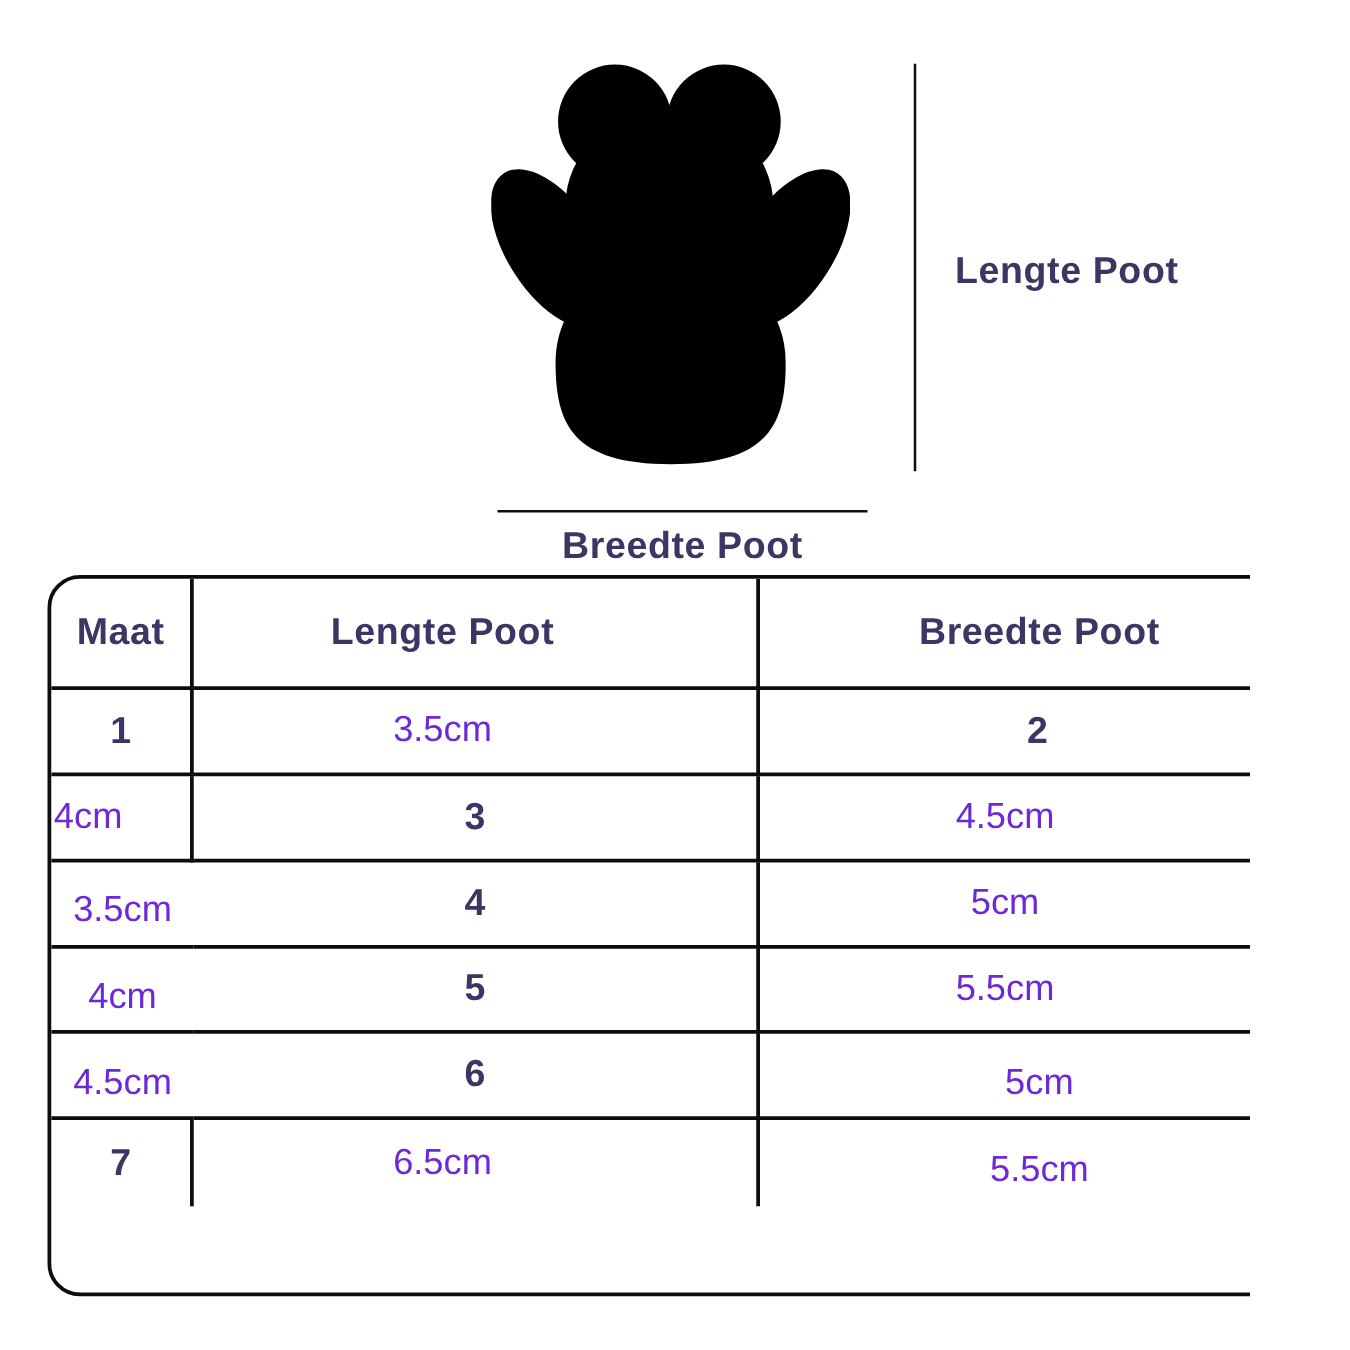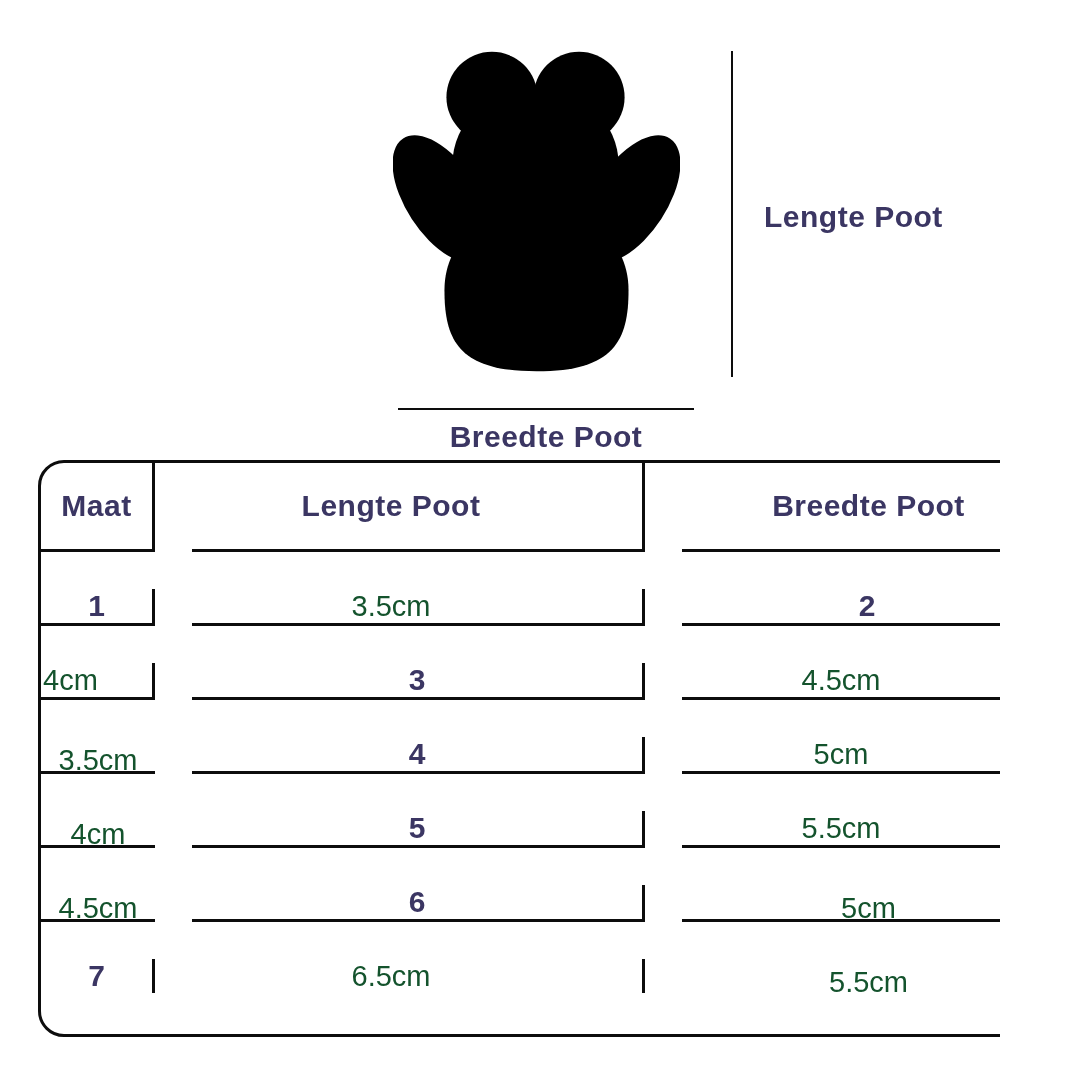--- a/index.html
+++ b/index.html
@@ -67,21 +67,20 @@
     width: 1020px;
     height: 577px;
     border: 3px solid #0d0d0d;
     border-radius: 26px;
     overflow: hidden;
     box-sizing: border-box;
     display: grid;
     grid-template-columns: 114px 453px 1fr;
     grid-template-rows: 89px repeat(7, 1fr);
     background: #ffffff;
-    gap: 37px;
   }
   .cell {
     display: flex;
     align-items: center;
     justify-content: center;
     border-right: 3px solid #0d0d0d;
     border-bottom: 3px solid #0d0d0d;
     box-sizing: border-box;
   }
   .cell.last-col { border-right: none; }
@@ -93,21 +92,21 @@
     color: #3b3663;
     white-space: nowrap;
   }
   .maat-num {
     font-weight: bold;
     font-size: 30px;
     color: #3b3663;
   }
   .val-text {
     font-size: 29px;
-    color: #14532d;
+    color: #6d28d9;
     white-space: nowrap;
   }
   
   .shift-left  { transform: translateX(-26px); }
   .shift-down  { transform: translateY(6px); }
 </style>
 </head>
 <body>
 
 <div class="canvas">

